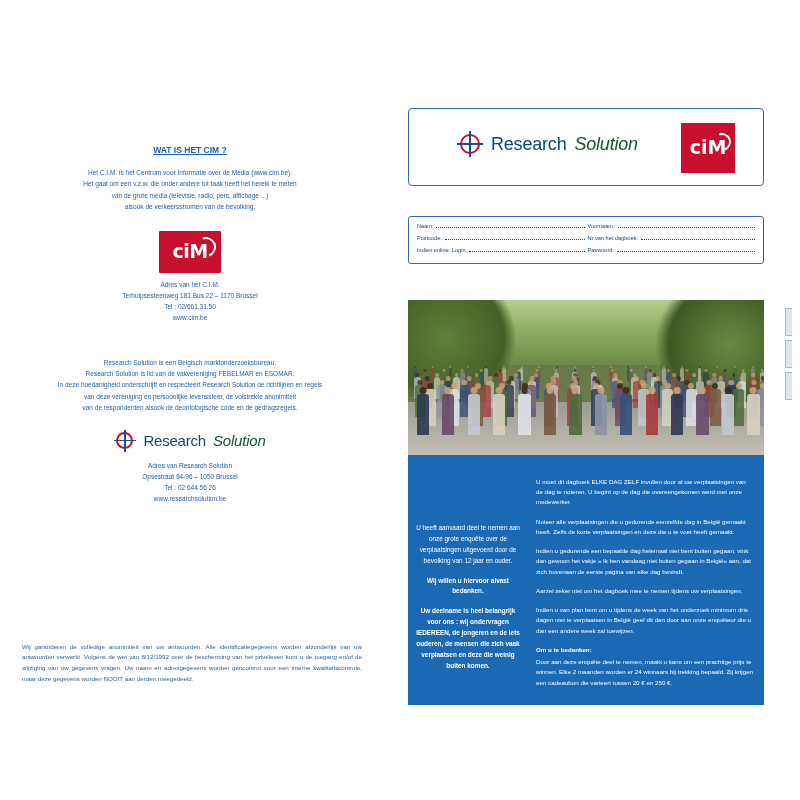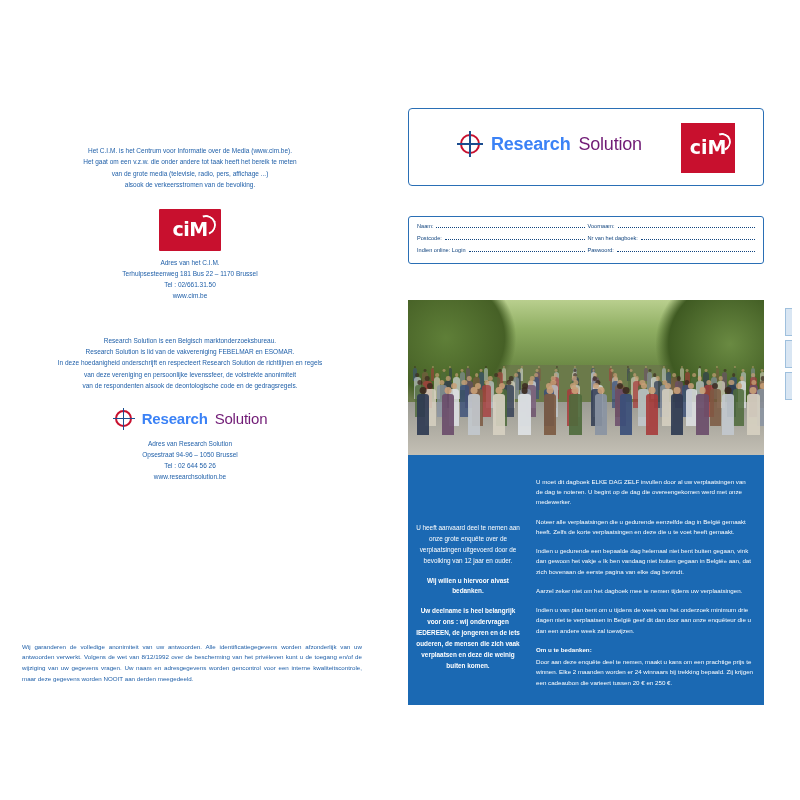--- a/index.html
+++ b/index.html
@@ -125,28 +125,29 @@
     background: #1b4d8f;
   }
   .rs-mark .cross-h {
     position: absolute;
     left: 0; top: 10px;
     width: 22px; height: 1.6px;
     background: #1b4d8f;
   }
   .rs-word-1 {
     font-size: 15px;
-    font-weight: bold;
-    color: #3b82f6;
+    font-weight: normal;
+    color: #0c4a6e;
     letter-spacing: -0.2px;
   }
   .rs-word-2 {
     font-size: 15px;
-    color: #701a75;
+    color: #14532d;
     letter-spacing: -0.2px;
+    font-style: italic;
   }
 
   .lp-footnote {
     position: absolute;
     left: 12px;
     bottom: 0;
     width: 340px;
     font-size: 6.2px;
     color: #1f5fa8;
     text-align: justify;
@@ -356,20 +357,21 @@
   .rp-right-col p { margin: 0 0 9px 0; }
   .rp-right-col .bold { font-weight: bold; }
 </style>
 </head>
 <body>
 
 <div id="left-panel">
 
 
   <div class="lp-block">
+    <div class="lp-section-title">WAT IS HET CIM ?</div>
     <div class="lp-body" style="white-space: pre-line;">Het C.I.M. is het Centrum voor Informatie over de Media (www.cim.be).
 Het gaat om een v.z.w. die onder andere tot taak heeft het bereik te meten
 van de grote media (televisie, radio, pers, affichage ...)
 alsook de verkeersstromen van de bevolking.</div>
 
     <div class="cim-logo">
       <span class="cim-text">ciM</span>
       <span class="cim-swirl"></span>
     </div>
 

